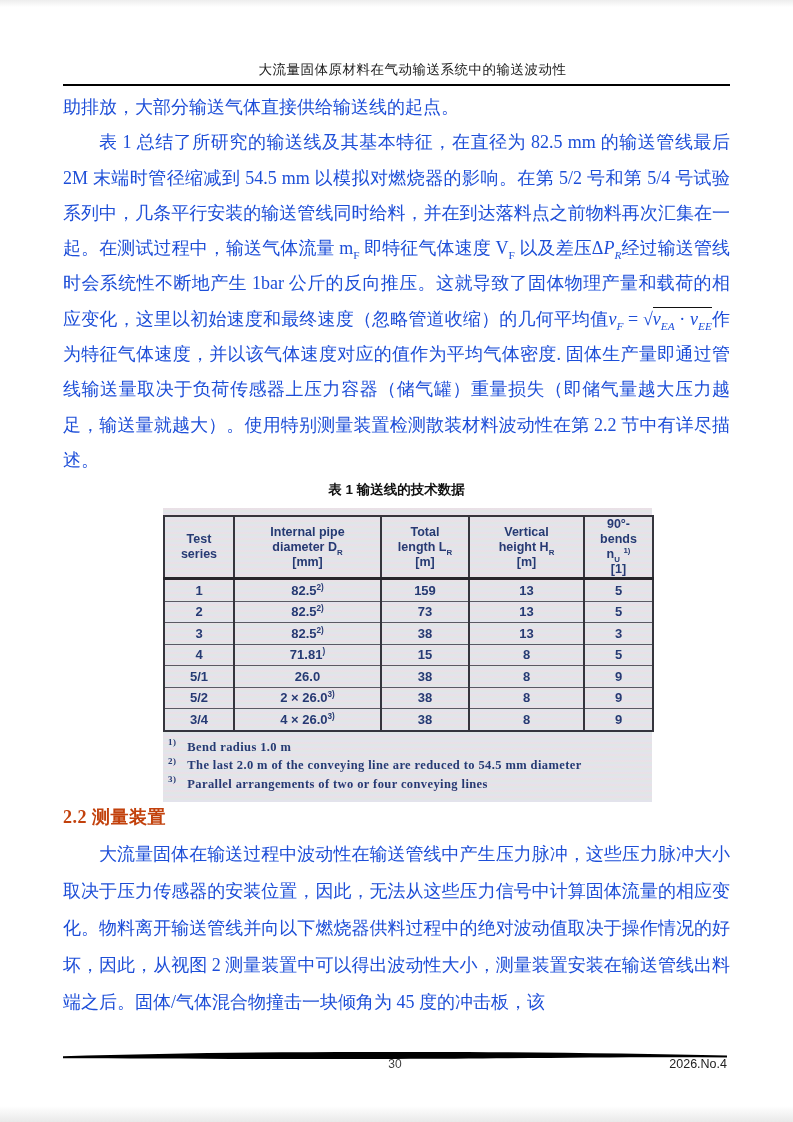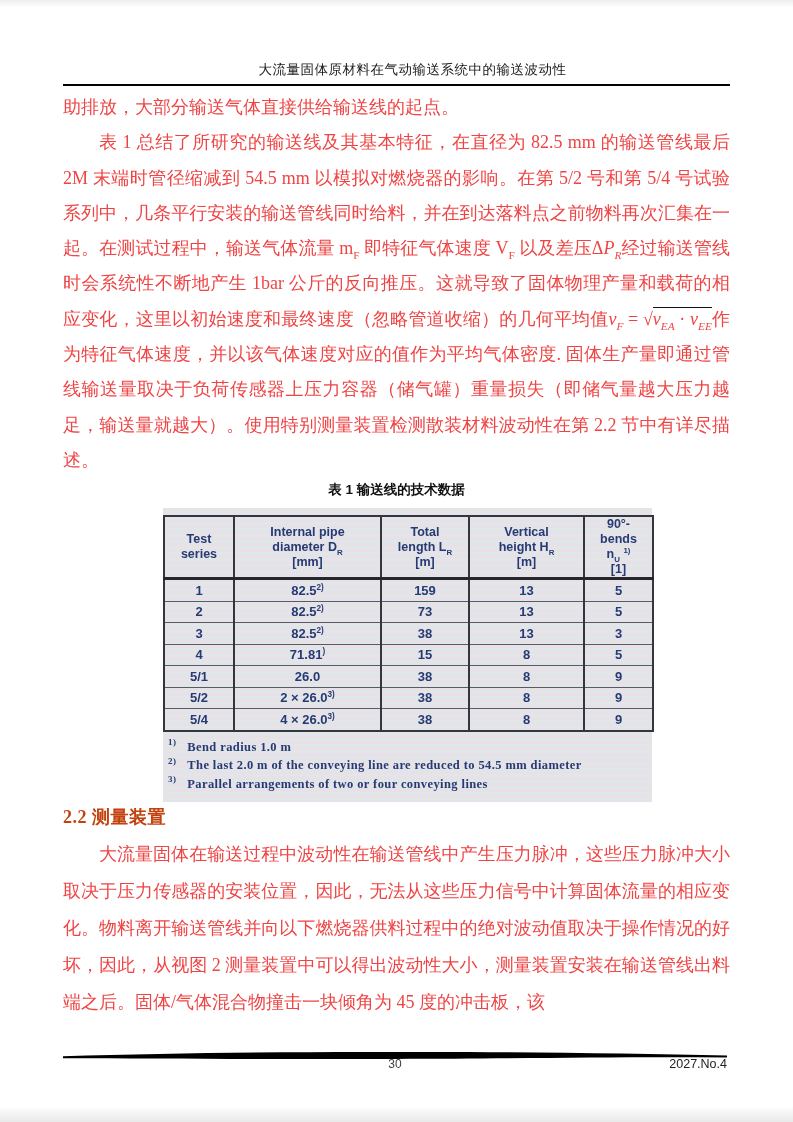--- a/index.html
+++ b/index.html
@@ -11,21 +11,21 @@
   .edge-top{position:absolute;left:0;top:0;width:793px;height:7px;
     background:linear-gradient(180deg,#ededed,#ffffff);}
   .edge-bottom{position:absolute;left:0;top:1106px;width:793px;height:16px;
     background:linear-gradient(180deg,#ffffff,#e9e9e9);}
 
   .header-title{position:absolute;left:16px;top:61px;width:100%;text-align:center;
     font-size:13.5px;letter-spacing:.5px;color:#1a1a1a;}
   .header-rule{position:absolute;left:63px;top:84px;width:667px;height:2px;background:#000;}
 
   .bodyblock{position:absolute;left:63px;width:667px;text-align:justify;
-    font-size:18px;color:#ef4444;}
+    font-size:18px;color:#1d4ed8;}
   #block1{top:90px;line-height:35.3px;}
   #block2{top:836px;line-height:37px;}
   .para{margin:0;}
   .indent{text-indent:2em;}
 
   sub,sup{font-size:63%;line-height:0;}
   .it{font-style:italic;}
   .rad{border-top:1.3px solid #111;padding-top:1px;}
 
   .table-caption{position:absolute;left:0;top:481px;width:100%;text-align:center;
@@ -134,21 +134,21 @@
           <td><span>9</span></td>
         </tr>
         <tr>
           <td><span>5/2</span></td>
           <td><span>2 × 26.0</span><sup>3)</sup></td>
           <td><span>38</span></td>
           <td><span>8</span></td>
           <td><span>9</span></td>
         </tr>
         <tr>
-          <td><span>5/4</span></td>
+          <td><span>3/4</span></td>
           <td><span>4 × 26.0</span><sup>3)</sup></td>
           <td><span>38</span></td>
           <td><span>8</span></td>
           <td><span>9</span></td>
         </tr>
       </tbody>
   </table>
   <div class="footnotes">
       <div class="fnline"><sup class="fnmark">1)</sup><span>Bend radius 1.0 m</span></div>
       <div class="fnline"><sup class="fnmark">2)</sup><span>The last 2.0 m of the conveying line are reduced to 54.5 mm diameter</span></div>
@@ -161,13 +161,13 @@
 <div class="bodyblock" id="block2">
   <p class="para indent">大流量固体在输送过程中波动性在输送管线中产生压力脉冲，这些压力脉冲大小取决于压力传感器的安装位置，因此，无法从这些压力信号中计算固体流量的相应变化。物料离开输送管线并向以下燃烧器供料过程中的绝对波动值取决于操作情况的好坏，因此，从视图 2 测量装置中可以得出波动性大小，测量装置安装在输送管线出料端之后。固体/气体混合物撞击一块倾角为 45 度的冲击板，该</p>
 </div>
 
 <div class="footer-line">
   <svg width="664" height="9" viewBox="0 0 664 9" xmlns="http://www.w3.org/2000/svg">
     <path d="M0,5.2 C110,2.2 230,0.6 332,1.0 C440,0.6 565,2.4 664,4.6 L664,6.6 C556,5.6 462,7.8 332,7.9 C225,8.2 95,7.6 0,7.2 Z" fill="#000"></path>
   </svg>
 </div>
 <div class="footer-page">30</div>
-<div class="footer-issue">2027.No.4</div>
+<div class="footer-issue">2026.No.4</div>
 
 </body></html>

